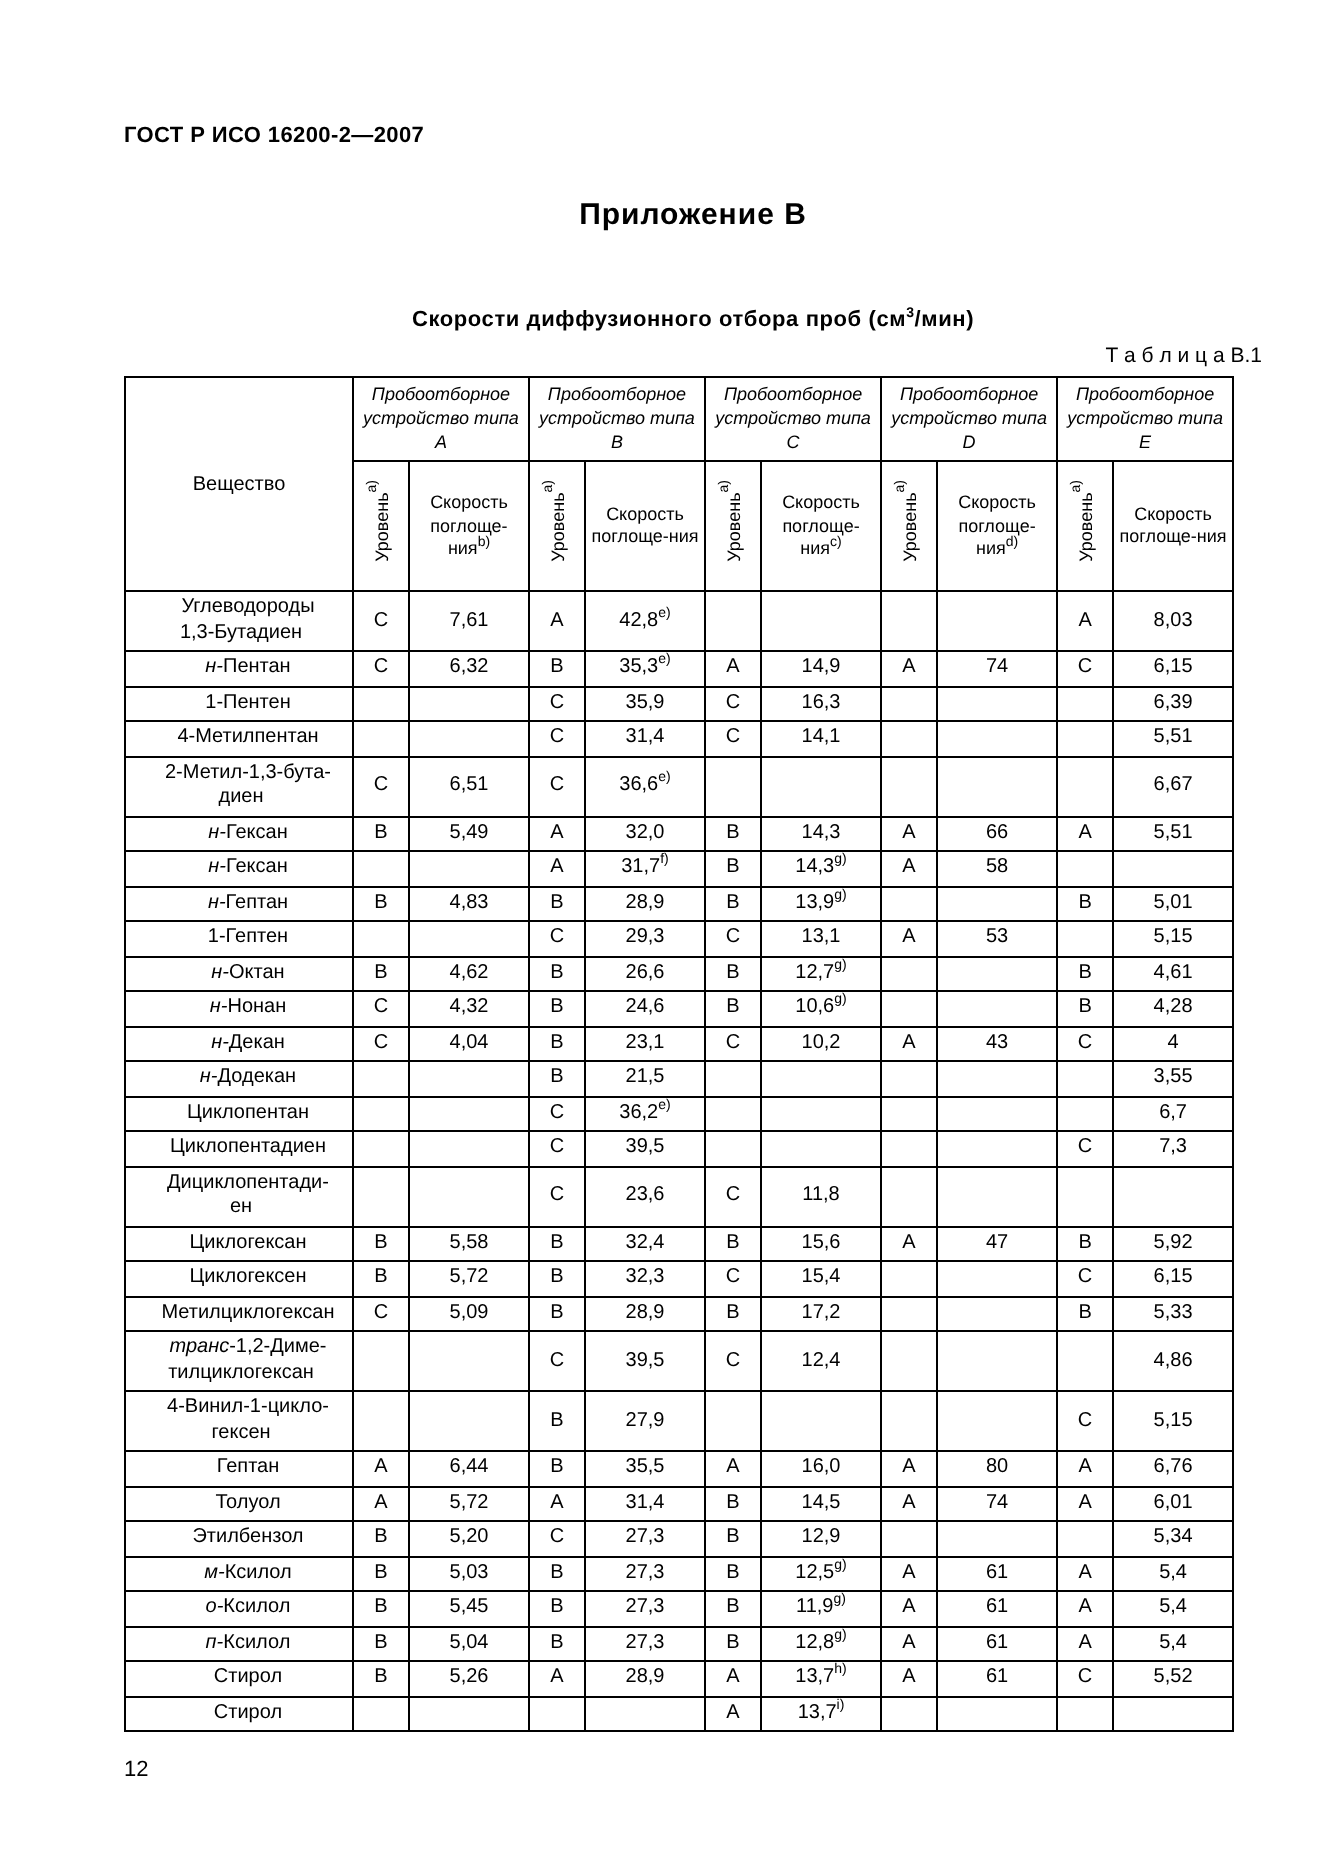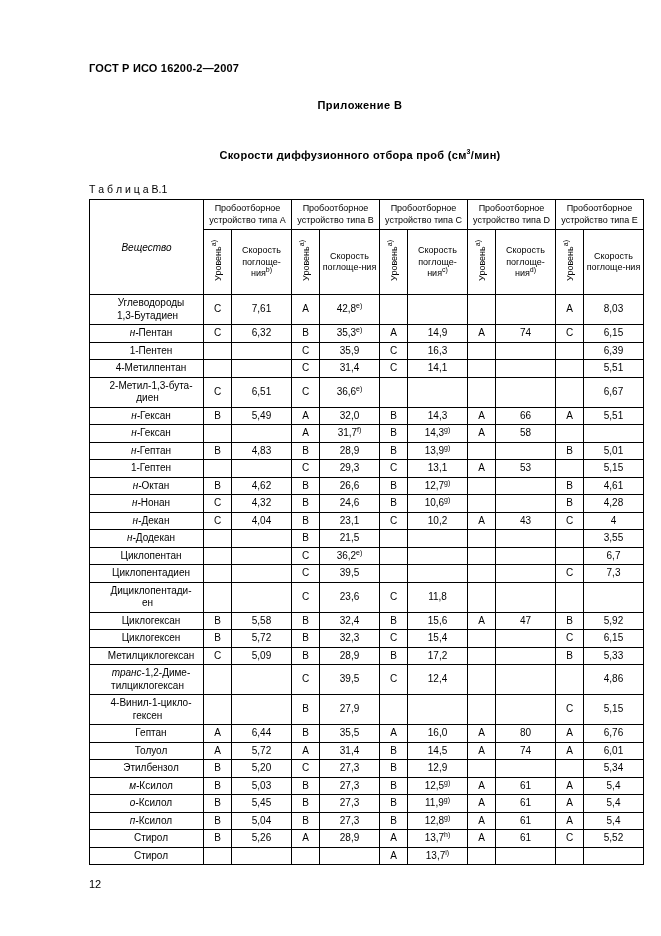--- a/index.html
+++ b/index.html
@@ -3,30 +3,30 @@
 <meta charset="utf-8">
 <style>
   html, body { margin: 0; padding: 0; }
   body {
     width: 661px; height: 936px;
     background: #ffffff;
     color: #000000;
     font-family: "Liberation Sans", sans-serif;
     overflow: hidden;
   }
-  .page { padding: 62px 30px 0 89px; }
+  .page { padding: 62px 30px 0 62px; }
   .doc-header { font-size: 11px; font-weight: 700; letter-spacing: 0.2px; }
-  .appendix { margin-top: 24px; text-align: center; font-size: 11px; font-weight: 700; line-height: 1.35; letter-spacing: 0.5px; }
+  .appendix { margin-top: 24px; text-align: center; font-size: 15px; font-weight: 700; line-height: 1.35; letter-spacing: 0.5px; }
   .table-title { margin-top: 36px; text-align: center; font-size: 11px; font-weight: 700; letter-spacing: 0.3px; }
-  .table-label { margin-top: 22px; margin-bottom: 4px; font-size: 10.5px; }
+  .table-label { margin-top: 6px; margin-bottom: 4px; font-size: 10.5px; text-align: right; }
   table { border-collapse: collapse; table-layout: fixed; width: 553px; }
   th, td { border: 1px solid #000; font-weight: 400; vertical-align: middle; }
   thead th { text-align: center; }
-  .substance-head { font-size: 10px; font-style: italic; }
-  .group-head { font-size: 9px; line-height: 1.3; padding: 3px 2px; }
+  .substance-head { font-size: 10px; }
+  .group-head { font-size: 9px; line-height: 1.3; padding: 3px 2px; font-style: italic; }
   .level-head { padding: 2px 0; height: 60px; }
   .rate-head { font-size: 9px; line-height: 1.25; padding: 2px 1px; }
   .vert {
     display: inline-block;
     writing-mode: vertical-rl;
     transform: rotate(180deg);
     font-size: 9px;
     white-space: nowrap;
   }
   tbody td { font-size: 10px; padding: 2px 2px; line-height: 1.25; }

